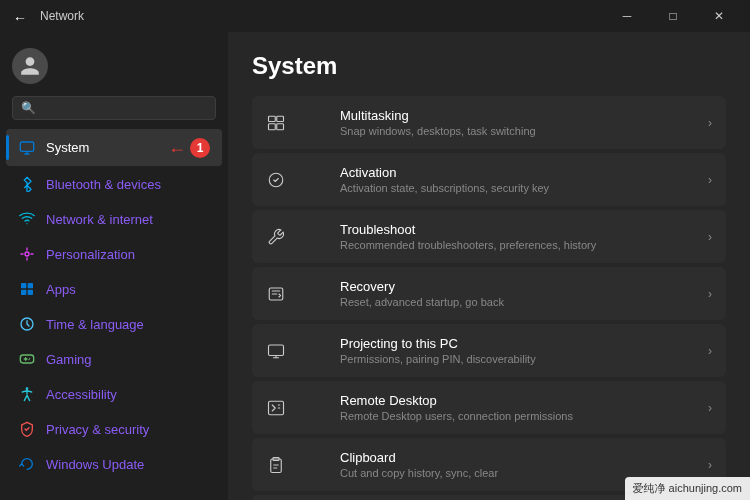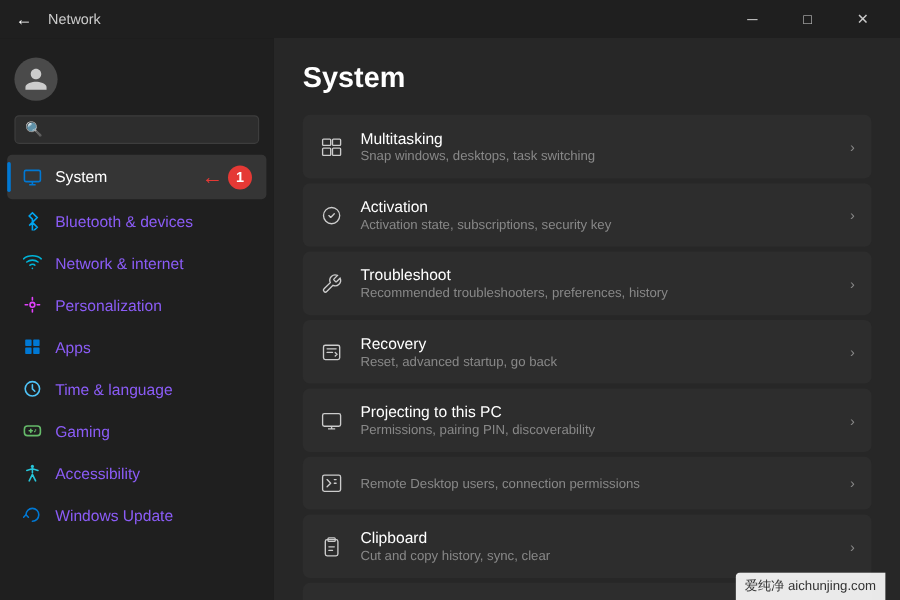--- a/index.html
+++ b/index.html
@@ -206,41 +206,41 @@
     .setting-item-icon {
       width: 20px;
       height: 20px;
       display: flex;
       align-items: center;
       justify-content: center;
       font-size: 16px;
       color: #cccccc;
       flex-shrink: 0;
     }
-    .setting-item-text { flex: 1; }
+    .setting-item-text { flex: 1; margin-left: 40px; }
     .setting-item-title {
       font-size: 13px;
       color: #ffffff;
       font-weight: 400;
     }
     .setting-item-desc {
       font-size: 11px;
       color: #888888;
       margin-top: 2px;
     }
     .chevron {
       color: #888888;
       font-size: 12px;
     }
 
     
     .watermark {
       position: fixed;
       bottom: 0;
-      right: 12px;
+      right: 0;
       background: rgba(255,255,255,0.9);
       padding: 4px 8px;
       border-radius: 4px 0 0 0;
       font-size: 11px;
       color: #333;
     }
   </style>
 </head>
 <body>
 
@@ -351,20 +351,29 @@
       <div class="nav-item">
         <span class="nav-icon">
           <svg width="16" height="16" viewBox="0 0 24 24" fill="none">
             <circle cx="12" cy="4" r="2" fill="#26c6da"></circle>
             <path d="M5 9l7-2 7 2M8 22l4-8 4 8M12 7v5" stroke="#26c6da" stroke-width="2" stroke-linecap="round" stroke-linejoin="round"></path>
           </svg>
         </span>
         <span>Accessibility</span>
       </div>
 
+      <div class="nav-item">
+        <span class="nav-icon">
+          <svg width="16" height="16" viewBox="0 0 24 24" fill="none">
+            <path d="M12 2L4 6v6c0 5.5 3.5 10 8 11 4.5-1 8-5.5 8-11V6z" stroke="#ef5350" stroke-width="2" fill="none"></path>
+            <path d="M9 12l2 2 4-4" stroke="#ef5350" stroke-width="2" stroke-linecap="round"></path>
+          </svg>
+        </span>
+        <span>Privacy &amp; security</span>
+      </div>
 
       <div class="nav-item">
         <span class="nav-icon">
           <svg width="16" height="16" viewBox="0 0 24 24" fill="none">
             <path d="M4 12a8 8 0 1 1 8 8" stroke="#0078d4" stroke-width="2" stroke-linecap="round"></path>
             <path d="M4 12l-3 3 3-3 3 3-3-3" stroke="#0078d4" stroke-width="2" stroke-linecap="round" stroke-linejoin="round"></path>
           </svg>
         </span>
         <span>Windows Update</span>
       </div>
@@ -449,20 +458,21 @@
   </div>
         <div class="setting-item">
     <div class="setting-item-icon">
             <svg width="18" height="18" viewBox="0 0 24 24" fill="none">
               <path d="M15 8h2M15 12h2" stroke="#ccc" stroke-width="1.5" stroke-linecap="round"></path>
               <path d="M7 8l4 4-4 4" stroke="#ccc" stroke-width="1.5" stroke-linecap="round" stroke-linejoin="round"></path>
               <rect x="2" y="3" width="20" height="18" rx="2" stroke="#ccc" stroke-width="1.5"></rect>
             </svg>
           </div>
     <div class="setting-item-text">
+      <div class="setting-item-title">Remote Desktop</div>
       <div class="setting-item-desc">Remote Desktop users, connection permissions</div>
     </div>
 
     <span class="chevron">›</span>
   </div>
         <div class="setting-item">
     <div class="setting-item-icon">
             <svg width="18" height="18" viewBox="0 0 24 24" fill="none">
               <rect x="8" y="2" width="8" height="4" rx="1" stroke="#ccc" stroke-width="1.5"></rect>
               <rect x="5" y="4" width="14" height="18" rx="2" stroke="#ccc" stroke-width="1.5"></rect>

